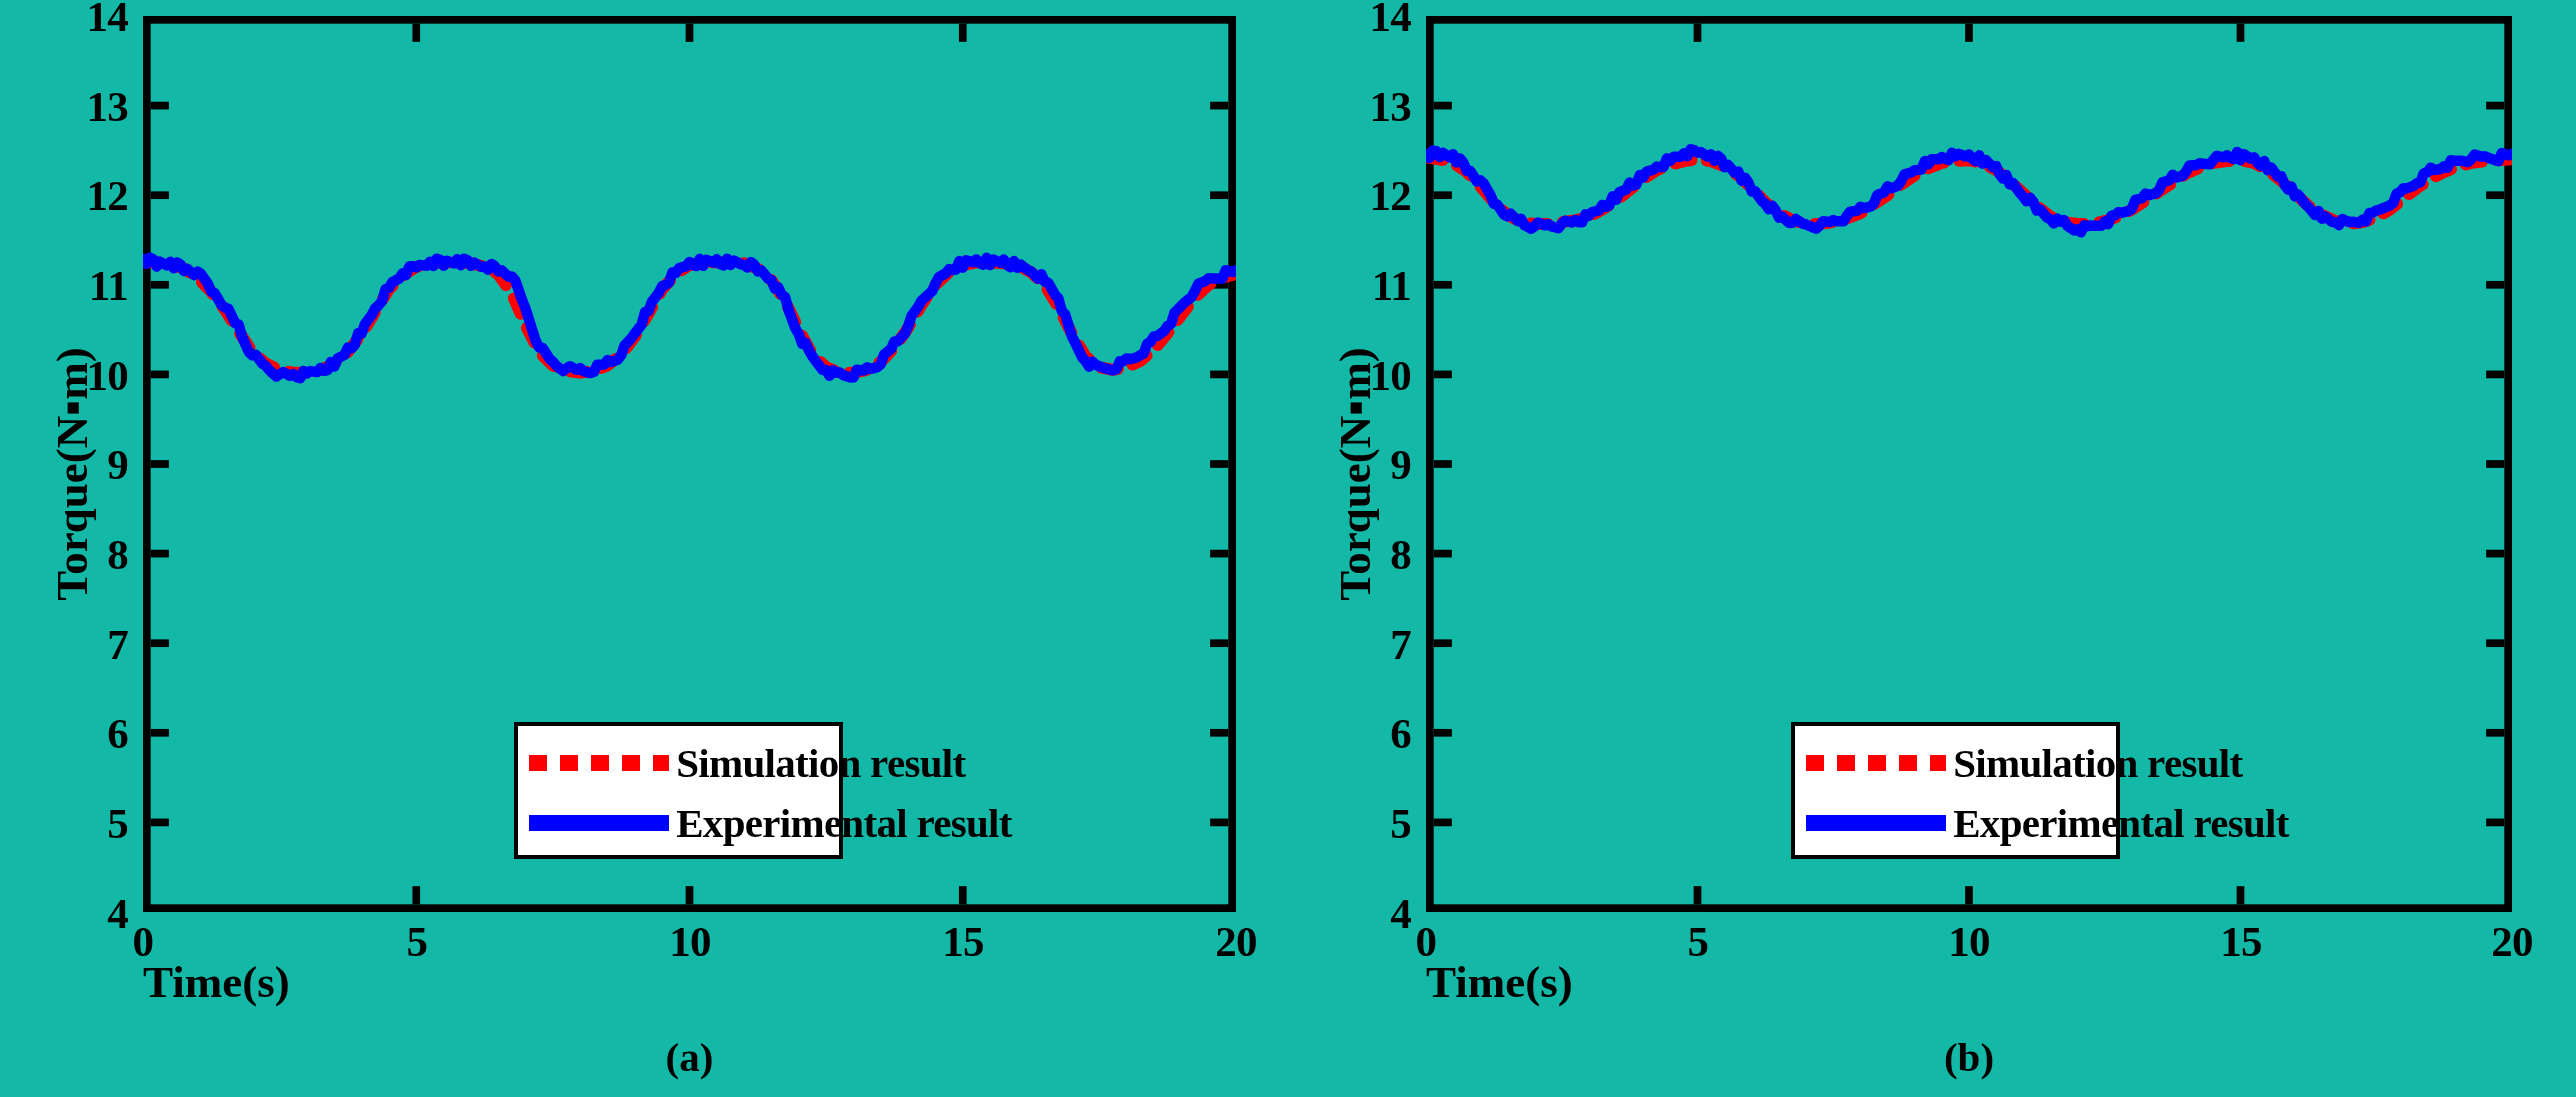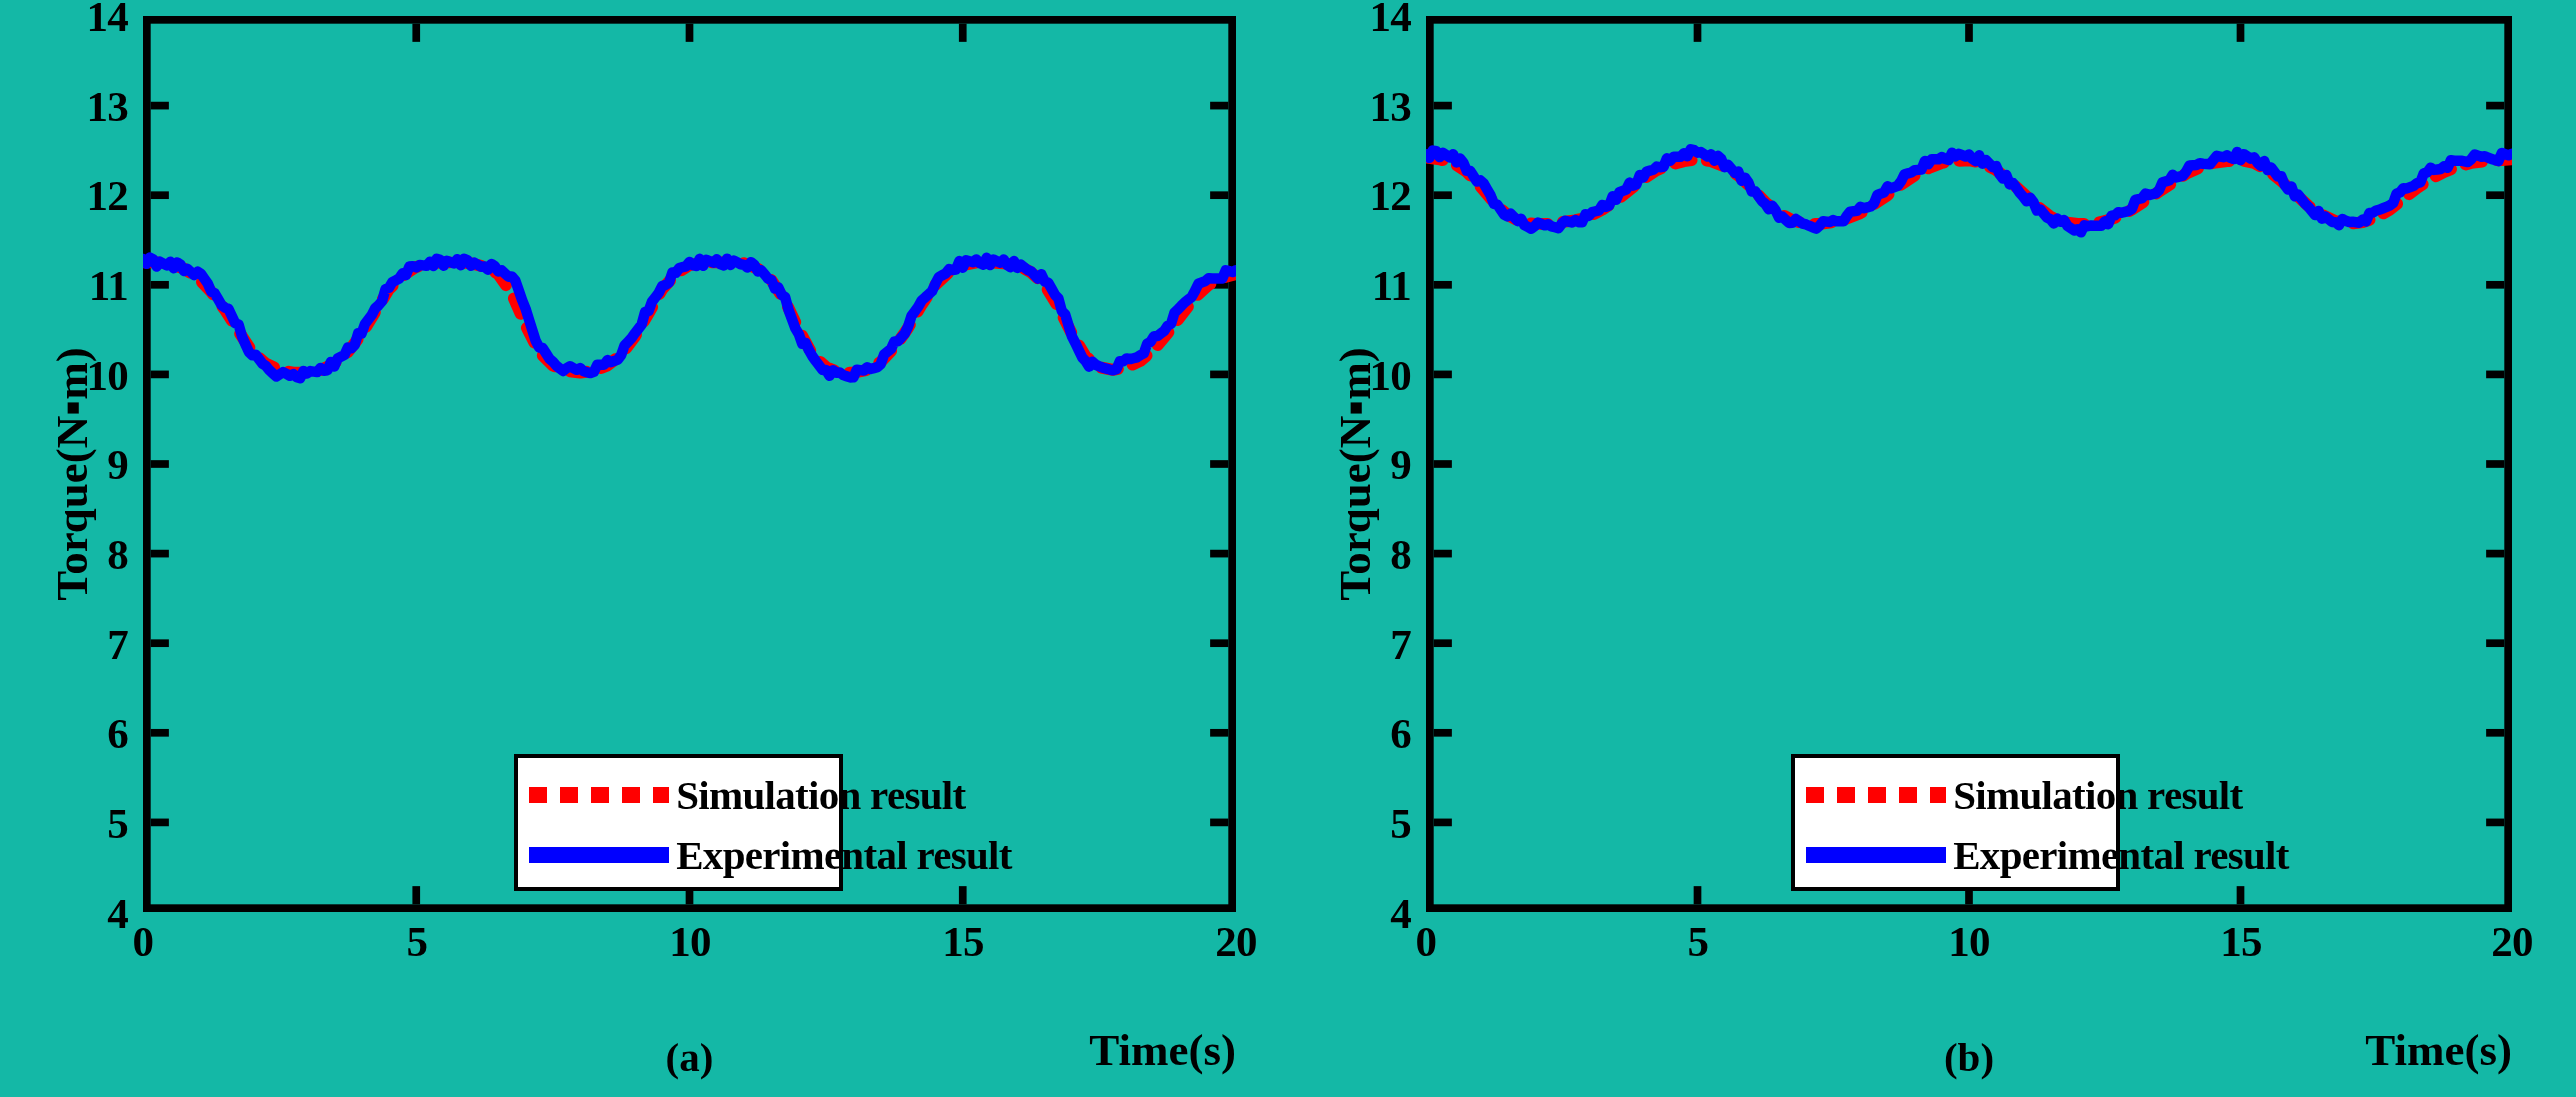--- a/index.html
+++ b/index.html
@@ -16,33 +16,33 @@
 
   .ytick-label{position:absolute;right:1164px;width:140px;text-align:right;
      font-size:43px;font-weight:700;line-height:1;transform:translateY(-50%);
      font-family:"Liberation Serif",serif;letter-spacing:-0.7px;}
   #panel-b .ytick-label{right:1164px;}
 
   .xtick-label{position:absolute;top:917px;width:140px;text-align:center;
      font-size:43px;font-weight:700;line-height:1;transform:translateX(-70px);
      font-family:"Liberation Serif",serif;letter-spacing:-0.7px;}
 
-  .xaxis-title{position:absolute;top:1024px;left:143px;width:1093px;text-align:right;
+  .xaxis-title{position:absolute;top:956px;left:143px;width:1093px;text-align:left;
      font-size:45px;font-weight:700;font-family:"Liberation Serif",serif;letter-spacing:0px;}
 
   .panel-caption{position:absolute;top:1033px;left:143px;width:1093px;text-align:center;
      font-size:41px;font-weight:700;font-family:"Liberation Serif",serif;}
 
   .yaxis-title{position:absolute;left:-364px;top:464px;width:769px;text-align:center;
      font-size:45px;font-weight:700;font-family:"Liberation Serif",serif;
      transform:rotate(-90deg);transform-origin:center center;white-space:nowrap;}
   .yaxis-title-holder{position:absolute;left:0px;top:0px;width:0;height:0;}
 
   .legend{position:absolute;border:4.2px solid #000;background:#fff;box-sizing:border-box;
-     padding:7px 11.2px 7px 11.2px;margin-top:32px;}
+     padding:7px 11.2px 7px 11.2px;}
   .legend-row{display:flex;align-items:center;height:60px;}
   .legend-swatch{width:140px;height:28px;margin-right:7px;flex:0 0 auto;position:relative;}
   .legend-swatch.dotted{background-image:repeating-linear-gradient(to right,#FF0000 0 18px,transparent 18px 31px);
      height:15.4px;border-radius:0;}
   .legend-swatch.solid{background:#0000FF;height:15.4px;}
   .legend-label{font-size:41px;font-weight:700;white-space:nowrap;font-family:"Liberation Serif",serif;letter-spacing:-0.7px;}
 </style>
 </head>
 <body>
 

